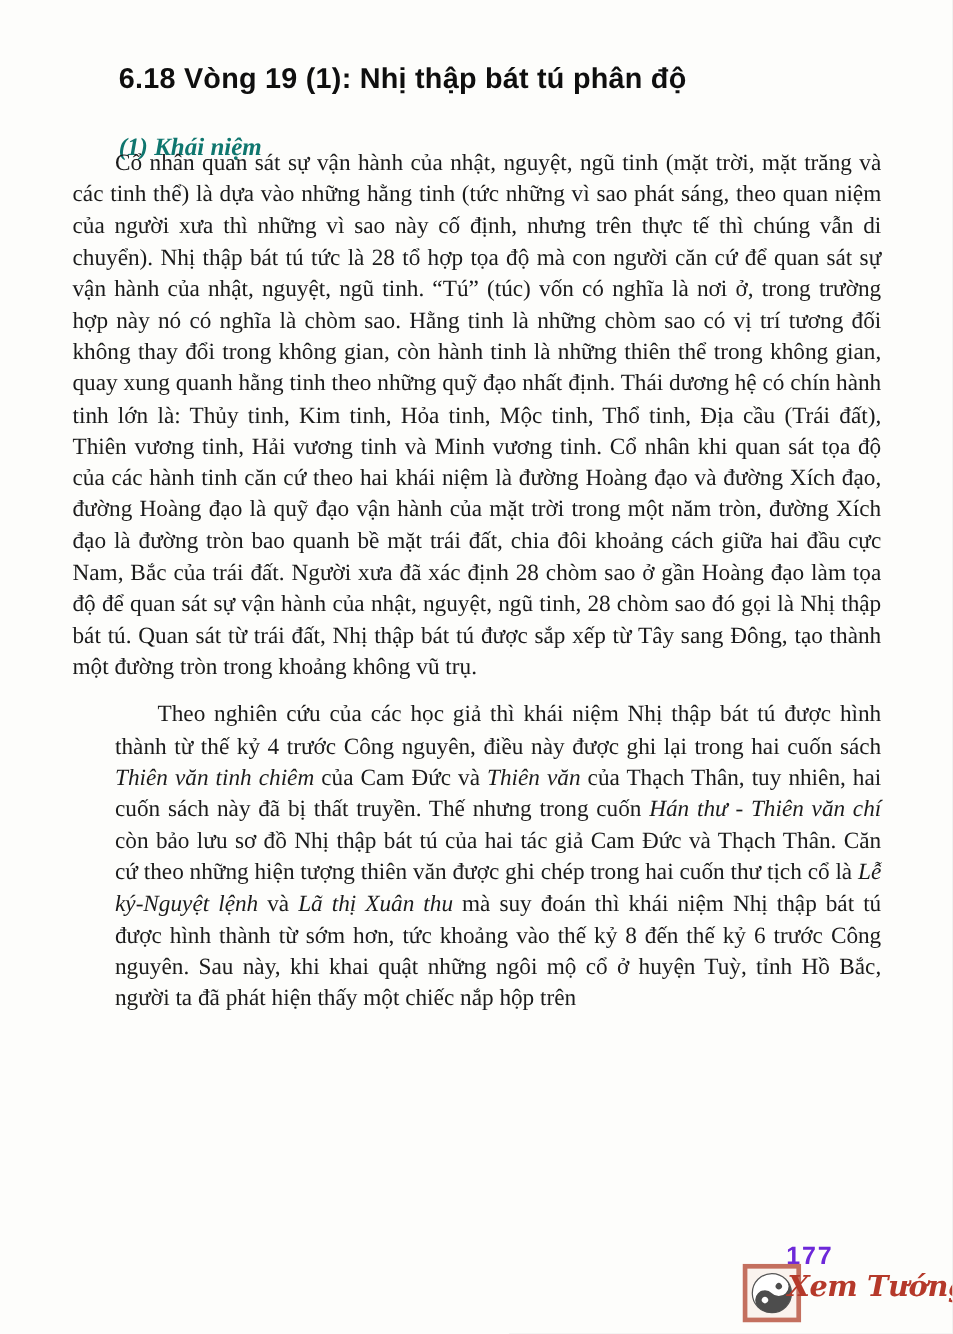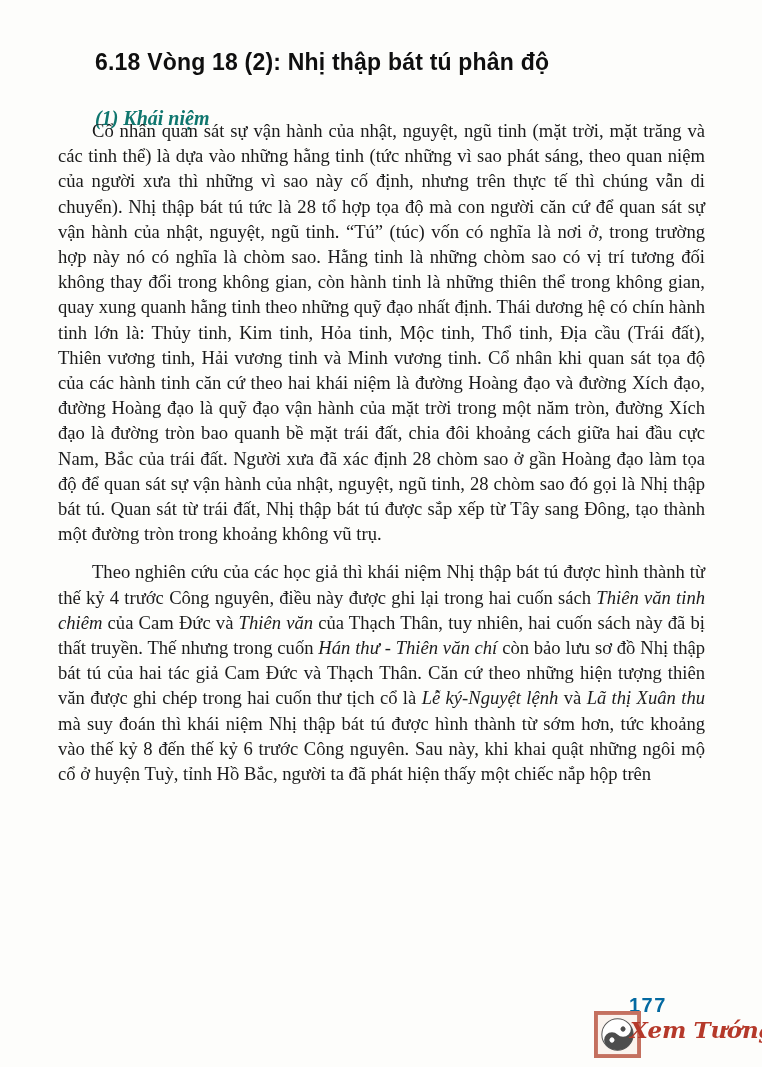--- a/index.html
+++ b/index.html
@@ -21,42 +21,42 @@
   .subtitle{
     position:absolute;left:95px;top:90px;
     font-size:20px;font-weight:700;font-style:italic;color:#0f766e;
   }
   .bodytext{
     position:absolute;left:58px;top:118px;width:647px;
     font-size:18.6px;line-height:25.2px;
     text-align:justify;
   }
   .bodytext p{margin:0;text-indent:34px;}
-  .bodytext p + p{margin-top:13px;}
+  .bodytext p + p{margin-top:13px;margin-left:34px;}
   .bodytext .it{font-style:italic;}
   .pagenum{
     position:absolute;left:629px;top:994px;
     font-family:"Liberation Sans",sans-serif;
-    font-weight:700;font-size:20px;color:#0369a1;letter-spacing:1.5px;
+    font-weight:700;font-size:20px;color:#6d28d9;letter-spacing:1.5px;
   }
   .yy-icon{position:absolute;left:594px;top:1011px;width:47px;height:47px;}
   .wm-text{
     position:absolute;left:630px;top:1016px;
     font-family:"DejaVu Serif",serif;
     font-style:italic;font-weight:700;
     font-size:23px;letter-spacing:-.3px;
     white-space:nowrap;
   }
 </style>
 </head>
 <body>
 
 <div class="page">
 
-  <h1 class="title">6.18 Vòng 18 (2): Nhị thập bát tú phân độ</h1>
+  <h1 class="title">6.18 Vòng 19 (1): Nhị thập bát tú phân độ</h1>
 
   <h2 class="subtitle">(1) Khái niệm</h2>
 
   <div class="bodytext">
     <p>Cổ nhân quan sát sự vận hành của nhật, nguyệt, ngũ tinh (mặt trời, mặt trăng và các tinh thể) là dựa vào những hằng tinh (tức những vì sao phát sáng, theo quan niệm của người xưa thì những vì sao này cố định, nhưng trên thực tế thì chúng vẫn di chuyển). Nhị thập bát tú tức là 28 tổ hợp tọa độ mà con người căn cứ để quan sát sự vận hành của nhật, nguyệt, ngũ tinh. “Tú” (túc) vốn có nghĩa là nơi ở, trong trường hợp này nó có nghĩa là chòm sao. Hằng tinh là những chòm sao có vị trí tương đối không thay đổi trong không gian, còn hành tinh là những thiên thể trong không gian, quay xung quanh hằng tinh theo những quỹ đạo nhất định. Thái dương hệ có chín hành tinh lớn là: Thủy tinh, Kim tinh, Hỏa tinh, Mộc tinh, Thổ tinh, Địa cầu (Trái đất), Thiên vương tinh, Hải vương tinh và Minh vương tinh. Cổ nhân khi quan sát tọa độ của các hành tinh căn cứ theo hai khái niệm là đường Hoàng đạo và đường Xích đạo, đường Hoàng đạo là quỹ đạo vận hành của mặt trời trong một năm tròn, đường Xích đạo là đường tròn bao quanh bề mặt trái đất, chia đôi khoảng cách giữa hai đầu cực Nam, Bắc của trái đất. Người xưa đã xác định 28 chòm sao ở gần Hoàng đạo làm tọa độ để quan sát sự vận hành của nhật, nguyệt, ngũ tinh, 28 chòm sao đó gọi là Nhị thập bát tú. Quan sát từ trái đất, Nhị thập bát tú được sắp xếp từ Tây sang Đông, tạo thành một đường tròn trong khoảng không vũ trụ.</p>
     <p><span>Theo nghiên cứu của các học giả thì khái niệm Nhị thập bát tú được hình thành từ thế kỷ 4 trước Công nguyên, điều này được ghi lại trong hai cuốn sách </span><span class="it">Thiên văn tinh chiêm</span><span> của Cam Đức và </span><span class="it">Thiên văn</span><span> của Thạch Thân, tuy nhiên, hai cuốn sách này đã bị thất truyền. Thế nhưng trong cuốn </span><span class="it">Hán thư - Thiên văn chí</span><span> còn bảo lưu sơ đồ Nhị thập bát tú của hai tác giả Cam Đức và Thạch Thân. Căn cứ theo những hiện tượng thiên văn được ghi chép trong hai cuốn thư tịch cổ là </span><span class="it">Lễ ký-Nguyệt lệnh</span><span> và </span><span class="it">Lã thị Xuân thu</span><span> mà suy đoán thì khái niệm Nhị thập bát tú được hình thành từ sớm hơn,  tức khoảng vào thế kỷ 8 đến thế kỷ 6 trước Công nguyên. Sau này, khi khai quật những ngôi mộ cổ ở huyện Tuỳ, tỉnh Hồ Bắc, người ta đã phát hiện thấy một chiếc nắp hộp trên</span></p>
   </div>
 
   <div class="pagenum">177</div>
 

